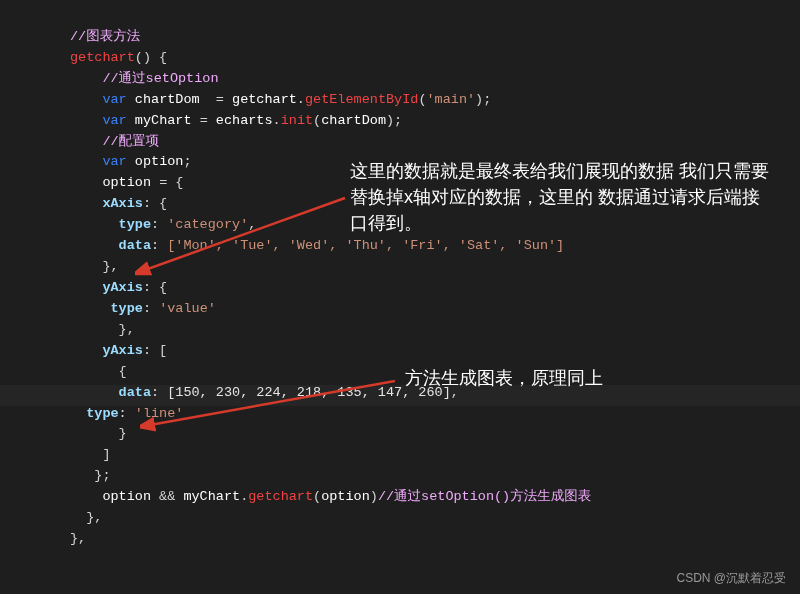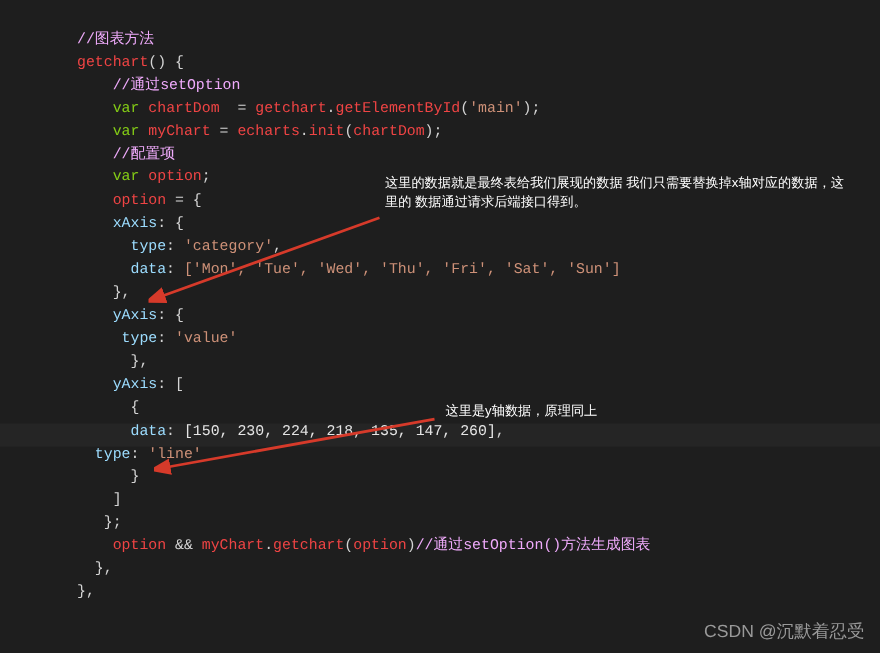--- a/index.html
+++ b/index.html
@@ -14,48 +14,48 @@
     height: 594px;
     overflow: hidden;
     position: relative;
   }
   .code-container {
     padding: 6px 0 0 70px;
     position: relative;
     white-space: pre;
   }
   .comment { color: #f0abfc; font-family: Liberation Mono, monospace; }
-  .keyword { color: #84cc16; }
-  .identifier { color: #ef4444; }
+  .keyword { color: #3b82f6; }
+  .identifier { color: #ffffff; }
   .func { color: #ef4444; }
   .string { color: #ce9178; text-align: right; }
   .number { color: #e5e5e5; }
   .punct { color: #d4d4d4; }
-  .prop { color: #9cdcfe; }
+  .prop { color: #9cdcfe; font-weight: bold; }
   .annotation {
     position: absolute;
     color: #ffffff;
     font-family: "Microsoft YaHei", sans-serif;
-    font-size: 12px;
+    font-size: 18px;
     line-height: 1.45;
     pointer-events: none;
   }
   .annotation.a1 { left: 350px; top: 158px; width: 420px; }
   .annotation.a2 { left: 405px; top: 365px; }
   .arrow {
     position: absolute;
     pointer-events: none;
   }
   .watermark {
     position: absolute;
     right: 14px;
     bottom: 6px;
     color: #999;
     font-family: "Microsoft YaHei", sans-serif;
-    font-size: 16px;
+    font-size: 12px;
   }
   .highlight-line {
     position: absolute;
     left: 0;
     right: 0;
     top: 385px;
     height: 21px;
     background: rgba(255,255,255,0.035);
     pointer-events:none;
   }
@@ -89,21 +89,21 @@
     <span class="punct">]</span>
    <span class="punct">};</span>
     <span class="identifier">option</span><span class="punct"> &amp;&amp; </span><span class="identifier">myChart</span><span class="punct">.</span><span class="func">getchart</span><span class="punct">(</span><span class="identifier">option</span><span class="punct">)</span><span class="comment">//通过setOption()方法生成图表</span>
   <span class="punct">},</span>
 <span class="punct">},</span>
 </div>
 
 <div class="annotation a1">这里的数据就是最终表给我们展现的数据
 我们只需要替换掉x轴对应的数据，这里的
 数据通过请求后端接口得到。</div>
-<div class="annotation a2">这里是y轴数据，原理同上</div>
+<div class="annotation a2">方法生成图表，原理同上</div>
 
 <svg class="arrow" style="left:135px; top:190px; width:215px; height:90px;">
   <defs>
     <marker id="ah1" markerWidth="10" markerHeight="10" refX="2" refY="3" orient="auto">
       <path d="M0,0 L0,6 L8,3 z" fill="#d63a2a"></path>
     </marker>
   </defs>
   <line x1="210" y1="8" x2="10" y2="80" stroke="#d63a2a" stroke-width="2.5" marker-end="url(#ah1)"></line>
 </svg>
 

